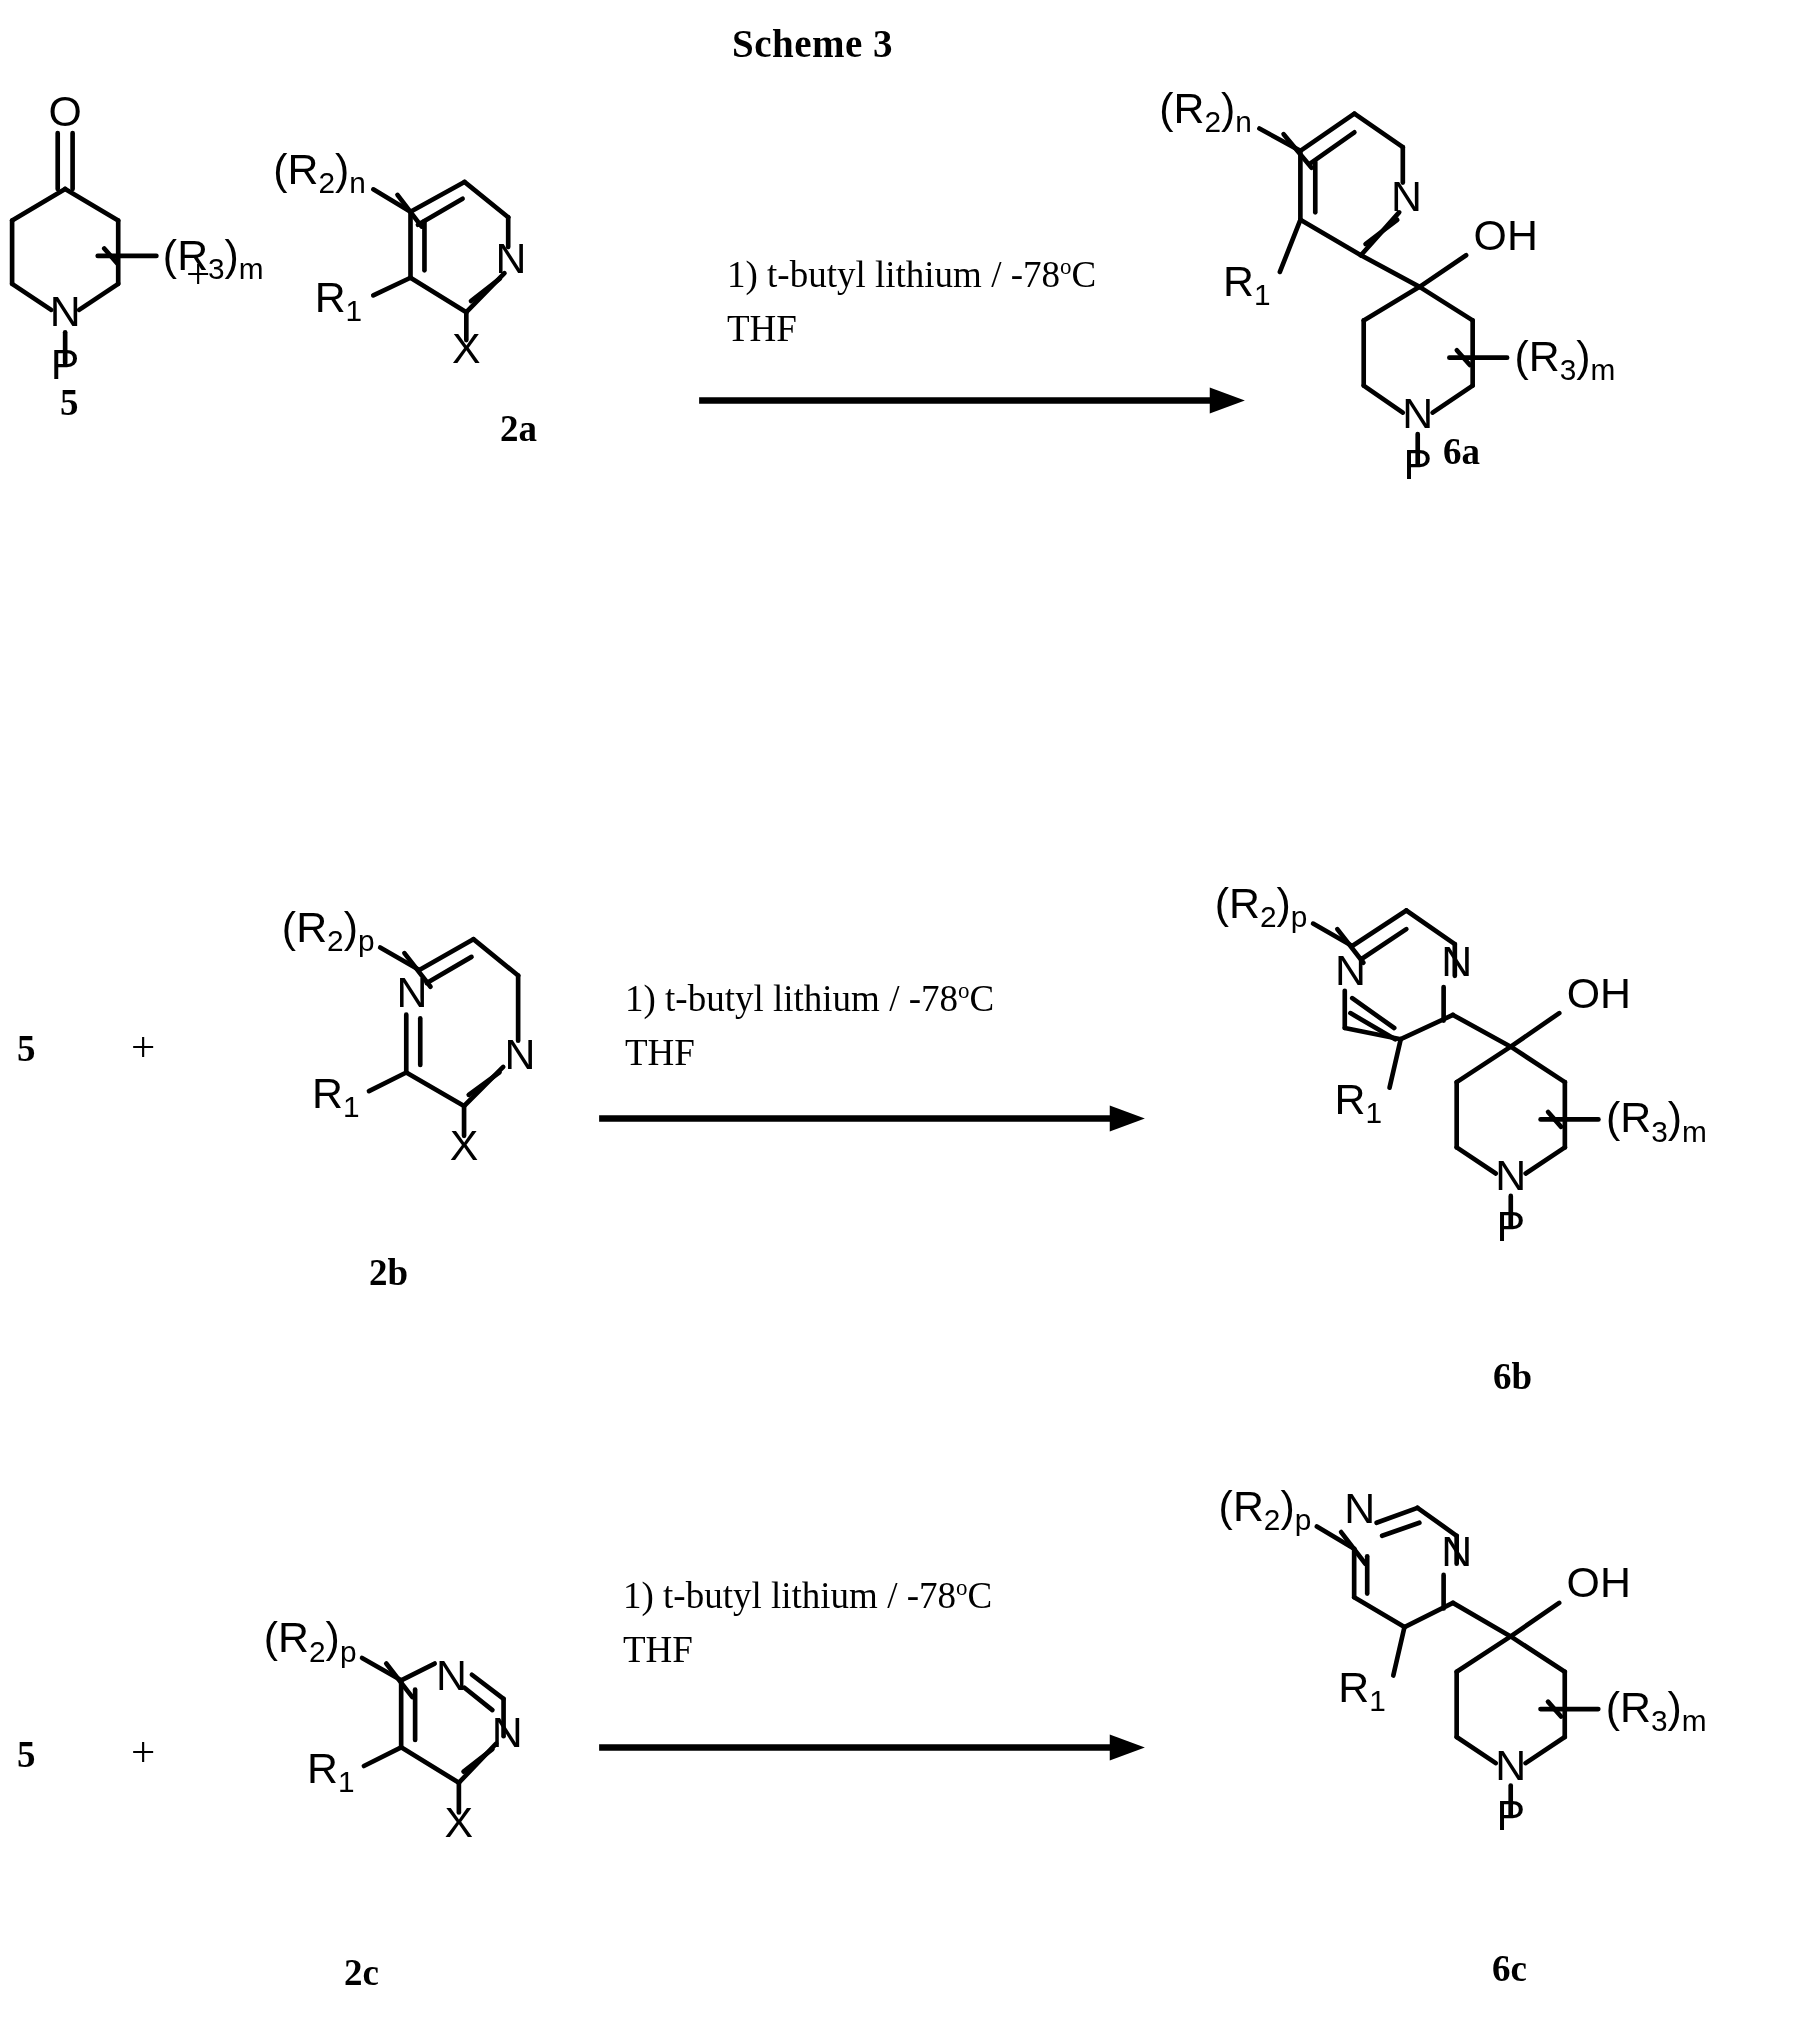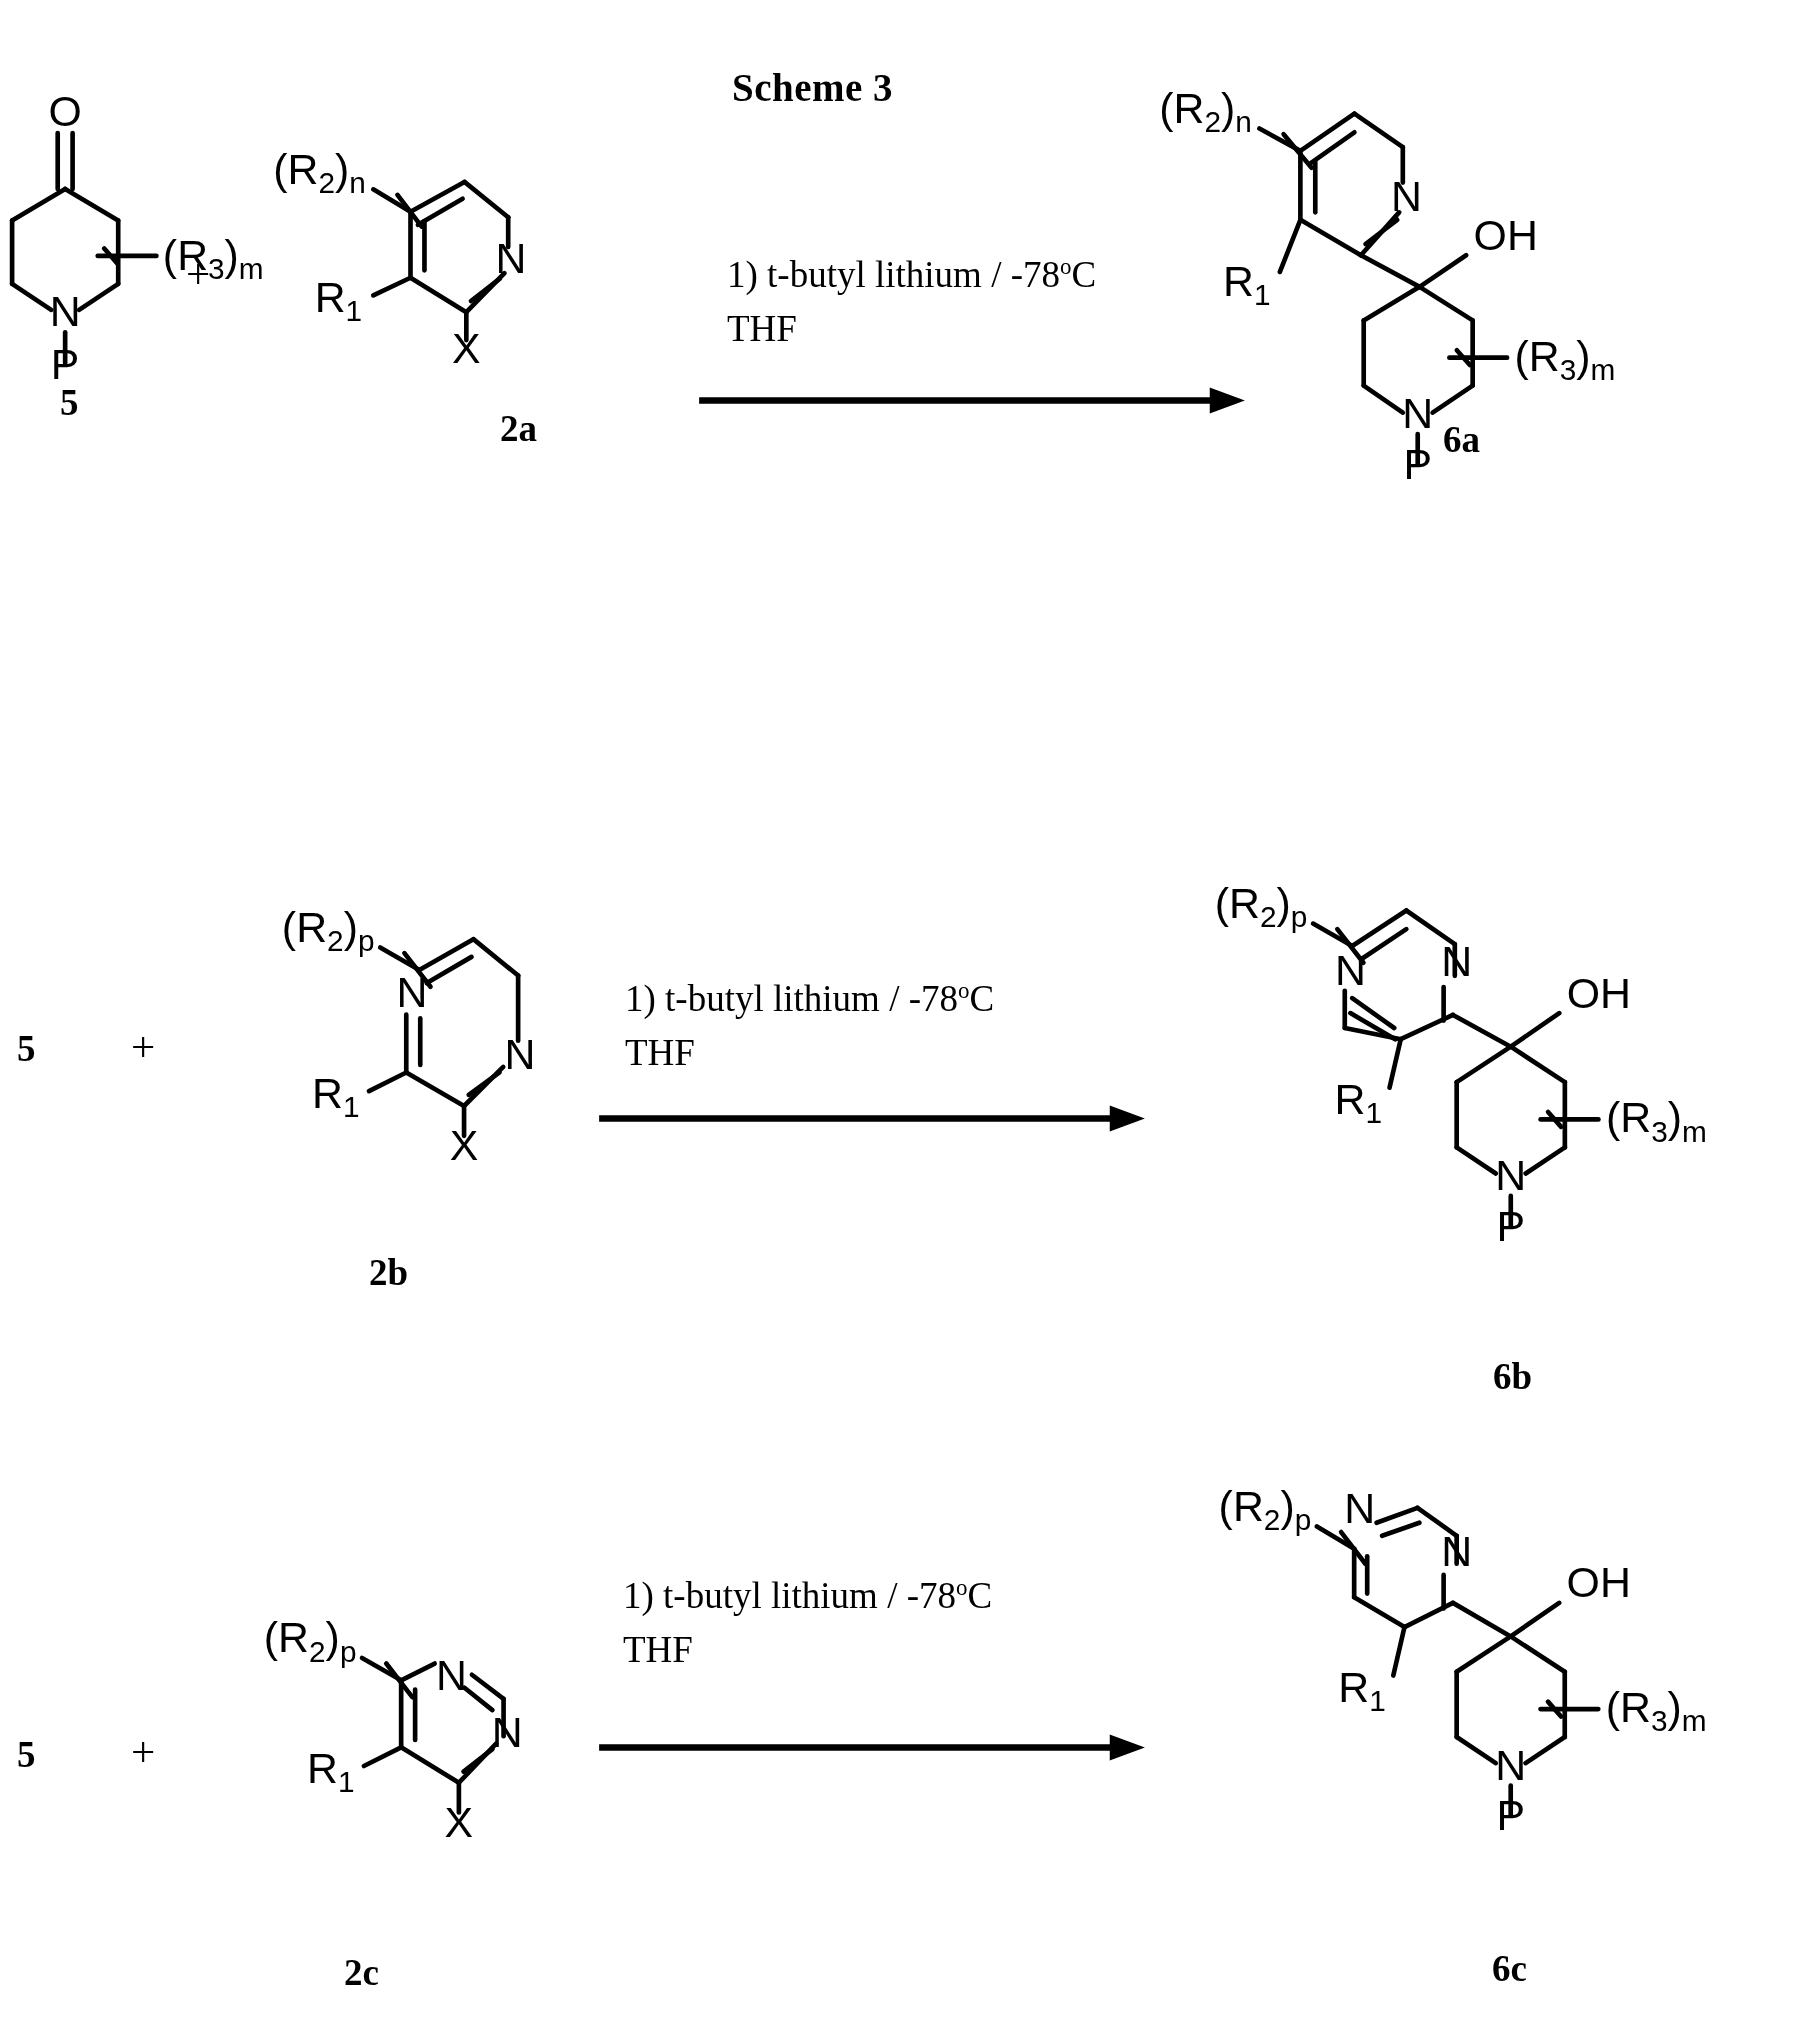--- a/index.html
+++ b/index.html
@@ -2,21 +2,21 @@
 <html style="font-size:15px"><head>
 <meta charset="utf-8">
 <style>
   html,body{margin:0;padding:0;background:#ffffff;}
   body{
     width:1817px;height:2037px;position:relative;overflow:hidden;
     font-family:"Liberation Serif","DejaVu Serif",serif;color:#000;
   }
   .scheme-title{
     position:absolute;top:20.5px;left:0;width:1625px;text-align:center;
-    font-size:39px;font-weight:bold;letter-spacing:0.5px;margin-top:44px;
+    font-size:39px;font-weight:bold;letter-spacing:0.5px;
   }
   .struct{position:absolute;}
   .struct svg{display:block;overflow:visible;}
   .cond{
     position:absolute;font-size:37px;line-height:1.45;white-space:pre;margin-top:21px;
   }
   .cond .sup{font-size:0.62em;vertical-align:super;line-height:0;}
   .plus{position:absolute;font-size:43px;line-height:1;}
   .cmpd{position:absolute;font-size:37px;font-weight:bold;line-height:1;}
   .reag{position:absolute;font-size:37px;font-weight:bold;line-height:1;}
@@ -146,21 +146,21 @@
   <text class="atom" x="254" y="130" text-anchor="middle">N</text>
   <text class="atom" x="266" y="364" text-anchor="middle">N</text>
   <text class="atom" x="266" y="418" text-anchor="middle">P</text>
   <text class="atom" x="326" y="172" text-anchor="start">OH</text>
   <text class="grp" x="108" y="222" text-anchor="end">R<tspan class="sub" dy="10">1</tspan></text>
   <text class="grp" x="88" y="36" text-anchor="end">(R<tspan class="sub" dy="10">2</tspan><tspan dy="-10">)</tspan><tspan class="sub" dy="10">n</tspan></text>
   <text class="grp" x="370" y="302" text-anchor="start">(R<tspan class="sub" dy="10">3</tspan><tspan dy="-10">)</tspan><tspan class="sub" dy="10">m</tspan></text>
 </svg>
 </div>
 
-<div class="cmpd" style="left:1443px;top:421px;">6a</div>
+<div class="cmpd" style="left:1443px;top:433px;">6a</div>
 
 <div class="reag" style="left:17px;top:1030px;">5</div>
 <div class="plus" style="left:131px;top:1025px;">+</div>
 
 <div class="struct" style="left:270px;top:914px;">
 <svg width="280" height="261" viewBox="0 0 300 280">
   <g fill="none" stroke="#000" stroke-width="5" stroke-linecap="round">
 
     <line x1="160" y1="60" x2="218" y2="27"></line>
     <line x1="218" y1="27" x2="266" y2="66"></line>

